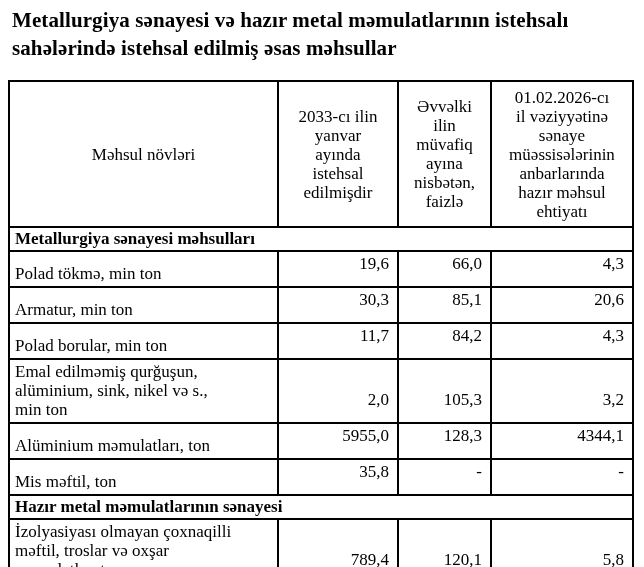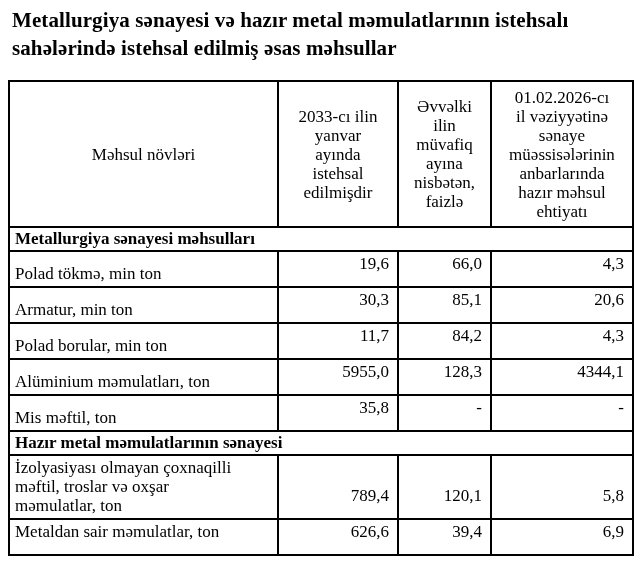--- a/index.html
+++ b/index.html
@@ -113,20 +113,28 @@
       <td class="num-cell">30,3</td>
       <td class="num-cell">85,1</td>
       <td class="num-cell">20,6</td>
     </tr>
     <tr style="height:23px">
       <td class="label-cell">Polad borular, min ton</td>
       <td class="num-cell">11,7</td>
       <td class="num-cell">84,2</td>
       <td class="num-cell">4,3</td>
     </tr>
+    <tr style="height:58px">
+      <td class="label-cell">Emal edilməmiş qurğuşun,
+alüminium, sink, nikel və s.,
+min ton</td>
+      <td class="num-cell">2,0</td>
+      <td class="num-cell">105,3</td>
+      <td class="num-cell">3,2</td>
+    </tr>
     <tr style="height:24px">
       <td class="label-cell">Alüminium məmulatları, ton</td>
       <td class="num-cell">5955,0</td>
       <td class="num-cell">128,3</td>
       <td class="num-cell">4344,1</td>
     </tr>
     <tr style="height:23px">
       <td class="label-cell">Mis məftil, ton</td>
       <td class="num-cell">35,8</td>
       <td class="num-cell">-</td>

